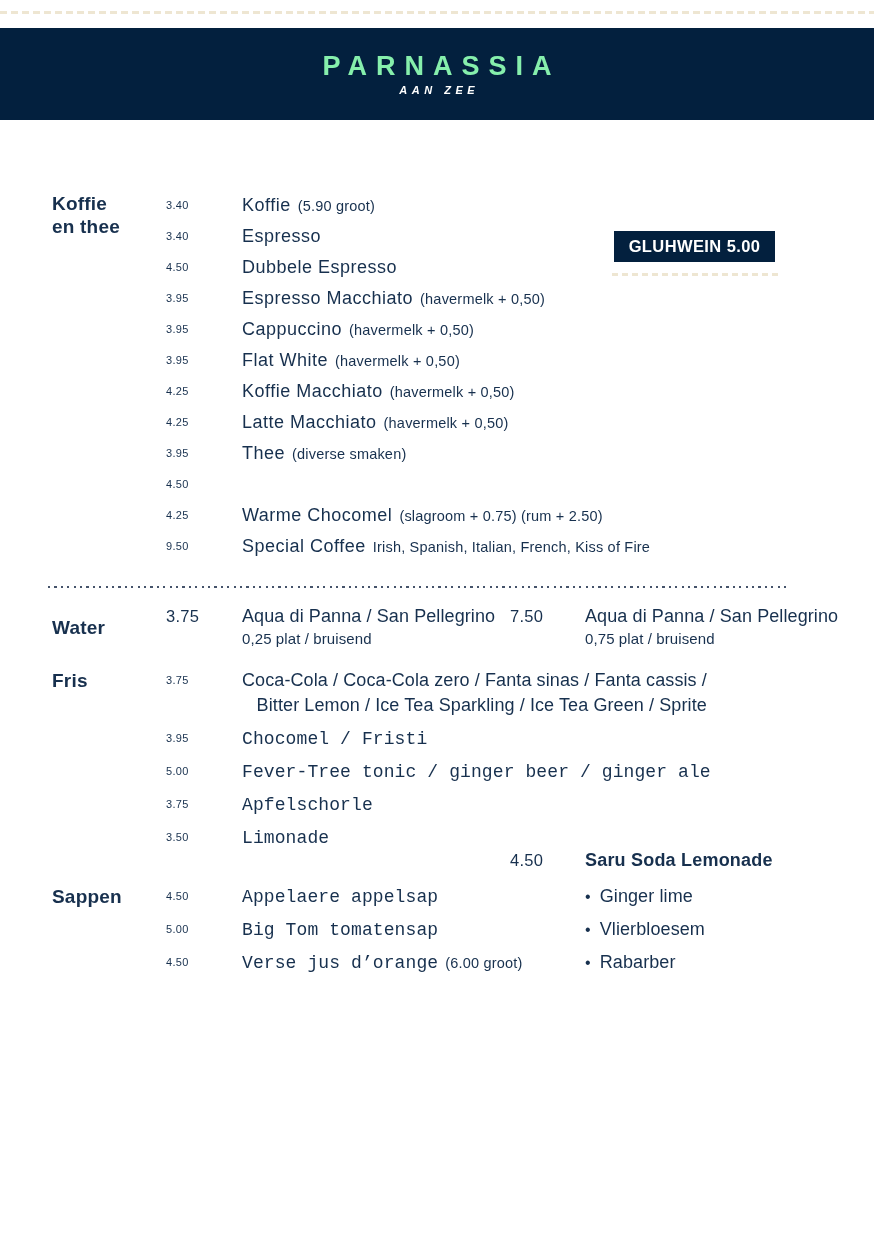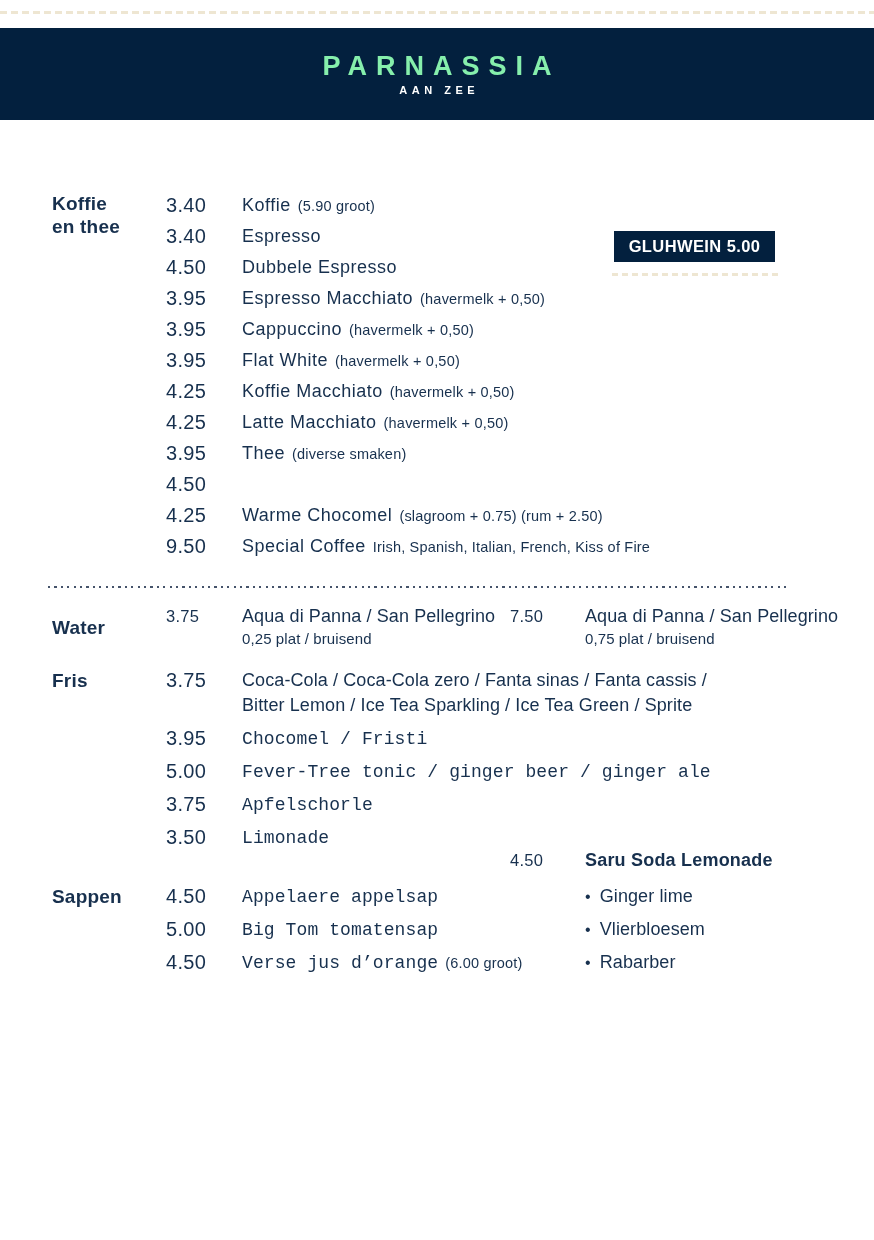--- a/index.html
+++ b/index.html
@@ -29,21 +29,21 @@
     background:var(--navy,#03203e);
     display:flex;flex-direction:column;align-items:center;justify-content:center;
   }
   .logo{
     color:#86efac;font-size:27px;font-weight:700;letter-spacing:9px;
     margin-left:9px; 
     line-height:30px;
   }
   .logo-sub{
     color:#fff;font-size:11px;font-weight:700;letter-spacing:4.5px;
-    margin-left:4.5px;margin-top:3px;line-height:13px;
+    margin-left:4.5px;margin-top:3px;line-height:13px;font-style:italic;
   }
 
   
   .badge{
     position:absolute;left:614px;top:231px;width:161px;height:31px;
     background:var(--navy,#03203e);color:#fff;
     display:flex;align-items:center;justify-content:center;
     font-size:16.5px;font-weight:700;letter-spacing:0.4px;
   }
   .texture-badge{
@@ -62,21 +62,21 @@
   .lbl-fris{top:668px;line-height:25px;}
   .lbl-sappen{top:880px;line-height:33px;}
 
   
   .rows{position:absolute;left:0;width:874px;}
   .coffee{top:190px;}
   .row{position:relative;height:31px;}
   .row-33{position:relative;height:33px;}
   .price{
     position:absolute;left:166px;top:0;
-    font-size:20px;font-weight:500;letter-spacing:0.3px;
+    font-size:11px;font-weight:500;letter-spacing:0.3px;
   }
   .row .price{line-height:31px;}
   .row-33 .price{line-height:33px;}
   .nameline{position:absolute;left:242px;top:0;white-space:nowrap;}
   .row .nameline{line-height:31px;}
   .row-33 .nameline{line-height:33px;}
   .nm{font-size:18px;font-weight:500;letter-spacing:0.5px;}
   .nm-plain{font-size:18px;font-weight:500;letter-spacing:0.1px;font-family:Liberation Mono, monospace;}
   .note{font-size:14.5px;font-weight:400;letter-spacing:0.2px;margin-left:7px;}
   .note:empty{display:none;}
@@ -93,21 +93,21 @@
   .wentry{position:absolute;top:0;white-space:nowrap;}
   .wname{font-size:18px;font-weight:500;letter-spacing:0.1px;line-height:24px;}
   .wsub{font-size:15px;font-weight:400;letter-spacing:0.1px;line-height:21px;}
   .wx1{left:166px;} .wx2{left:242px;} .wx3{left:510px;} .wx4{left:585px;}
 
   
   .fris{top:668px;}
   .frow1{position:relative;height:54px;}
   .frow1 .price{line-height:25px;}
   .fname2{position:absolute;left:242px;top:0;white-space:nowrap;}
-  .fname2 div{font-size:18px;font-weight:500;letter-spacing:0.1px;line-height:25px;}
+  .fname2 div{font-size:18px;font-weight:500;letter-spacing:0.1px;line-height:25px;text-align:right;}
 
   
   .saru{position:absolute;top:846px;left:0;width:874px;height:28px;}
   .saru .sprice{position:absolute;left:510px;line-height:28px;font-size:16.5px;font-weight:500;letter-spacing:0.3px;}
   .saru .sname{position:absolute;left:585px;line-height:28px;font-size:18px;font-weight:700;letter-spacing:0.2px;white-space:nowrap;}
 
   
   .sappen{top:880px;}
   .flavor{
     position:absolute;left:585px;top:0;line-height:33px;white-space:nowrap;

